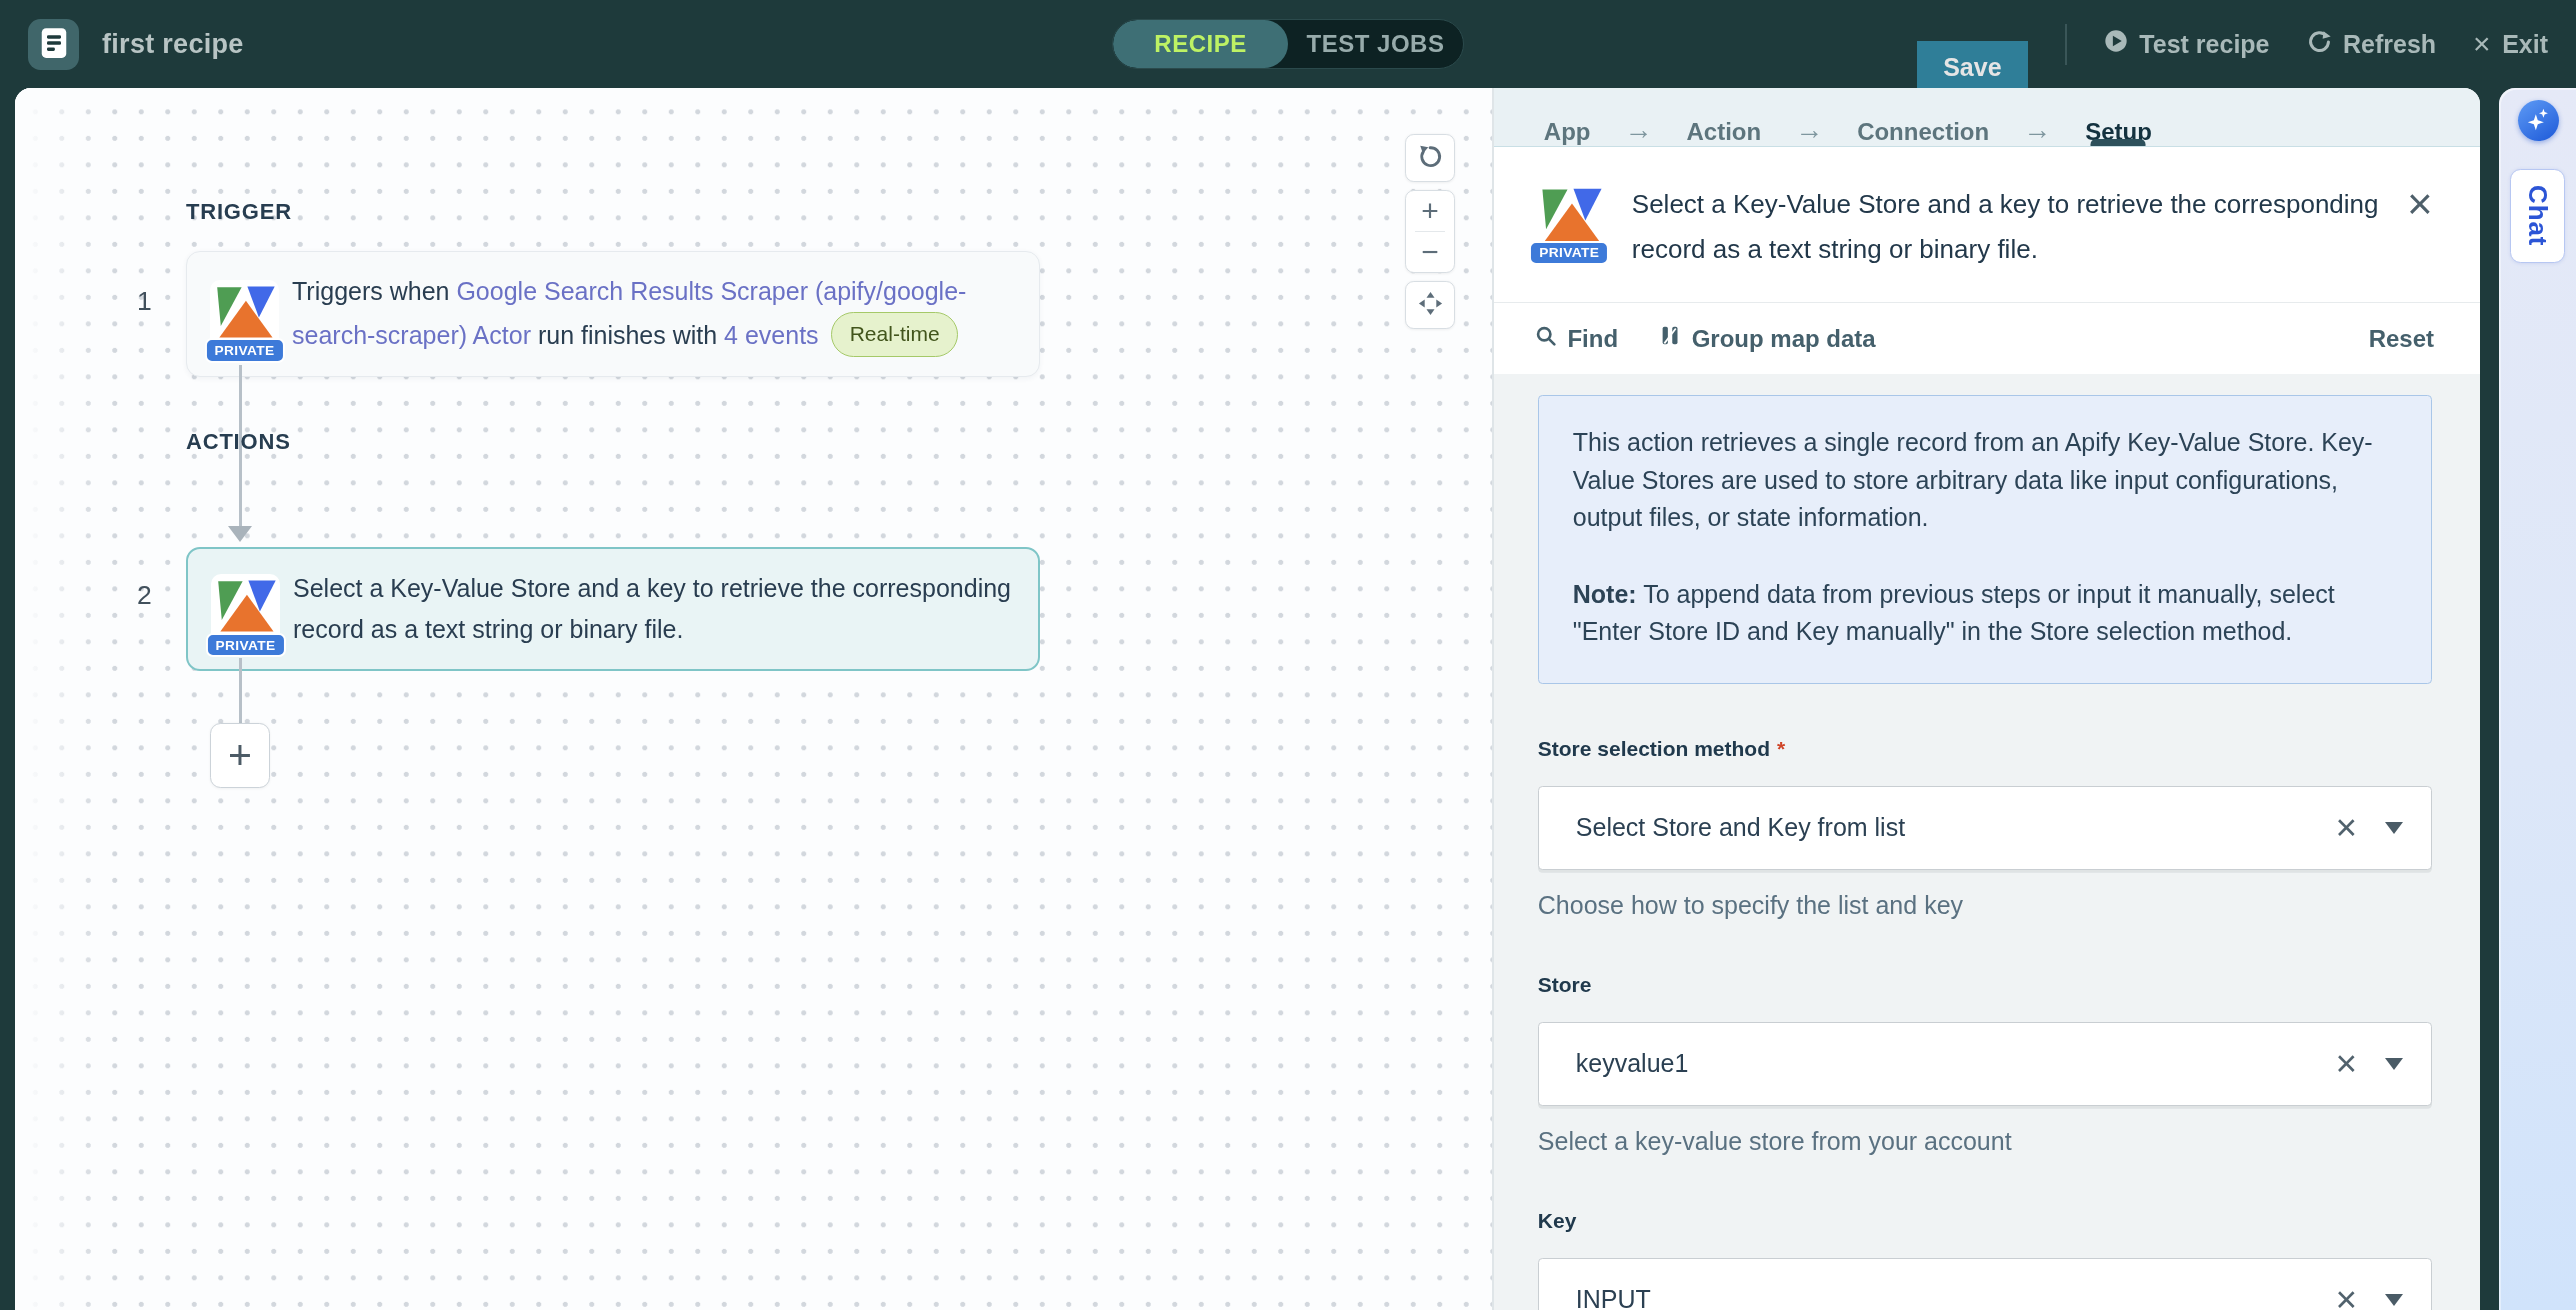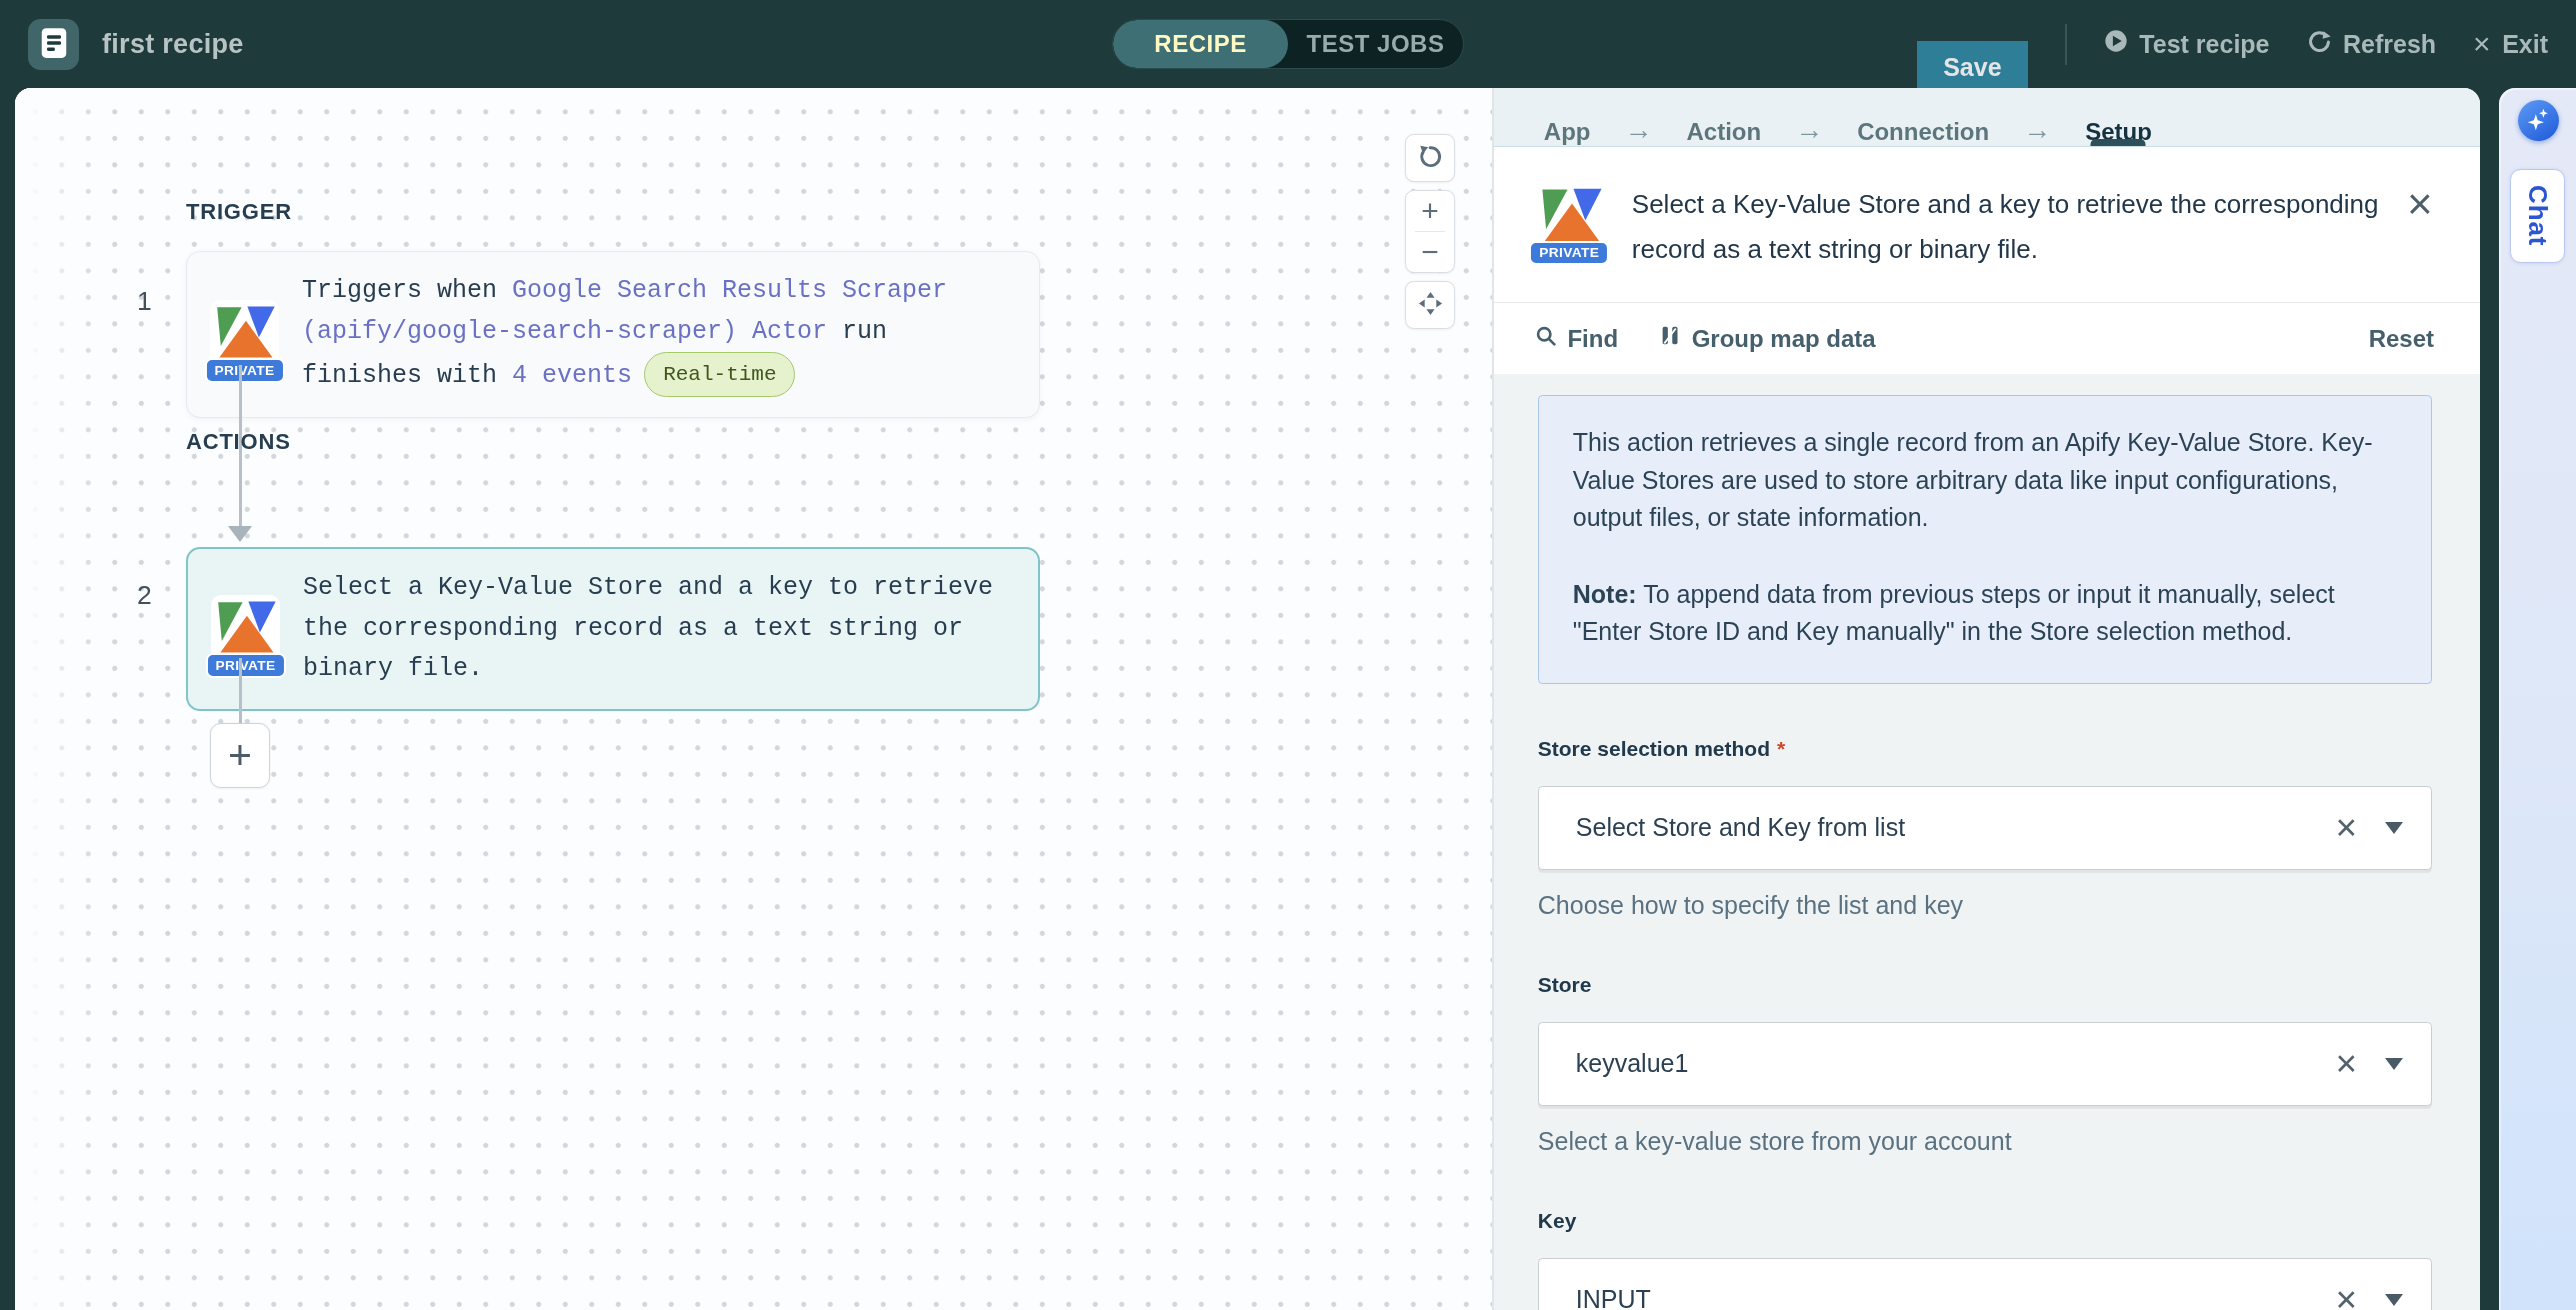--- a/index.html
+++ b/index.html
@@ -7,42 +7,42 @@
     width:2576px;height:1310px;overflow:hidden;position:relative;
     background:#1e3a3b;font-family:"Liberation Sans",sans-serif;
     -webkit-font-smoothing:antialiased;
   }
   
   .topbar{position:absolute;left:0;top:0;right:0;height:88px;display:flex;align-items:center;padding:0 28px;box-sizing:border-box;}
   .logo-btn{width:51px;height:51px;border-radius:12.4px;background:#40666a;display:grid;place-items:center;flex:none;}
   .app-title{font-size:27px;font-weight:bold;color:#b8c4c4;margin-left:23px;letter-spacing:0.3px;}
   .tabs{position:absolute;left:50%;top:50%;transform:translate(-50%,-50%);display:flex;width:350px;height:48px;background:#0d2223;border:1.8px solid #2b4a4c;border-radius:883px;overflow:hidden;}
   .tab{flex:1;display:flex;align-items:center;justify-content:center;font-size:24px;font-weight:bold;letter-spacing:0.5px;color:#97abab;border-radius:883px;cursor:pointer;}
-  .tab.active{background:#3e6f75;color:#fef9c3;}
+  .tab.active{background:#3e6f75;color:#bef264;}
   .topbar-right{margin-left:auto;display:flex;align-items:center;gap:37px;color:#a9b9b9;font-weight:bold;font-size:25px;}
   .save-btn{background:#2f7e98;color:#e5e5e5;padding:11.5px 26.5px;border-radius:0;cursor:pointer;margin-top:46px;}
   .tb-divider{width:1.8px;height:41px;background:#3a5658;}
   .tb-item{display:flex;align-items:center;gap:11.5px;cursor:pointer;}
   .x-glyph{font-size:30px;font-weight:400;line-height:1;}
   
   .content{position:absolute;left:15px;top:88px;width:2465px;bottom:0;background:#fff;border-radius:16px 16px 0 0;display:flex;overflow:hidden;}
   
   .canvas{width:1477px;position:relative;flex:none;background-color:#fcfdfe;
     background-image:radial-gradient(circle,#d2d7dd 2.3px,rgba(210,215,221,0) 2.8px);
     background-size:26.5px 26.5px;background-position:7px 10.6px;}
   .canvas-fade{position:absolute;left:0;top:0;bottom:0;width:88px;background:linear-gradient(90deg,#fcfdfe 10%,rgba(252,253,254,0));pointer-events:none;}
   .sec-label{position:absolute;font-size:22px;font-weight:bold;color:#273d50;letter-spacing:0.8px;}
   .step-num{position:absolute;font-size:26.5px;color:#41505c;}
   .flow-card{position:absolute;left:171px;width:854px;border-radius:14px;display:flex;align-items:center;padding:19.4px 26.5px 19.4px 23px;box-sizing:border-box;cursor:pointer;}
   .card-trigger{top:163px;min-height:112px;background:#f8fafb;border:1.8px solid #e6eaee;box-shadow:0 1.8px 5.3px rgba(30,50,70,.05);}
   .card-selected{top:459px;min-height:110px;background:#e9f4f5;border:2.7px solid #7fc5c7;}
   .apify-icon{width:69px;height:69px;position:relative;flex:none;}
   .apify-icon svg{display:block;}
   .private-badge{position:absolute;left:50%;bottom:-14px;transform:translateX(-50%);background:#3d7ad9;color:#fff;font-size:13.7px;font-weight:bold;padding:2.7px 8px;border-radius:7px;border:2.7px solid #fff;letter-spacing:0.4px;white-space:nowrap;}
-  .card-text{margin-left:23px;font-size:25px;line-height:1.62;color:#293d50;font-family:Liberation Mono, monospace;}
+  .card-text{margin-left:13px;font-size:25px;line-height:1.62;color:#293d50;}
   .inline-link{color:#6a71c5;cursor:pointer;}
   .realtime-pill{display:inline-block;background:#e6f2cd;border:1.8px solid #a5c968;color:#42551c;border-radius:883px;font-size:21px;padding:4.4px 17.7px;margin-left:12.4px;vertical-align:2.7px;white-space:nowrap;}
   .vline{position:absolute;width:2.7px;background:#b7c0c8;left:224px;}
   .vline1{top:277px;height:161px;}
   .vline2{top:570px;height:65px;}
   .arrow-head{position:absolute;left:213px;top:438px;width:0;height:0;border-left:12.4px solid transparent;border-right:12.4px solid transparent;border-top:16px solid #a9b3bb;}
   .plus-btn{position:absolute;left:195px;top:635px;width:60px;height:65px;background:#fff;border:1.8px solid #ccd3d9;border-radius:10.6px;display:grid;place-items:center;font-size:41px;font-weight:300;color:#4c5b66;box-sizing:border-box;box-shadow:0 0.9px 2.7px rgba(0,0,0,.05);cursor:pointer;}
   .zoom-ctrls{position:absolute;left:1390px;top:46px;width:50px;}
   .zc-box{background:#fff;border:1.8px solid #d8dee3;border-radius:8.8px;box-shadow:0 0.9px 2.7px rgba(0,0,0,.06);color:#5d6d79;box-sizing:border-box;cursor:pointer;}
   .zc-single{height:48px;display:grid;place-items:center;margin-bottom:8px;}

